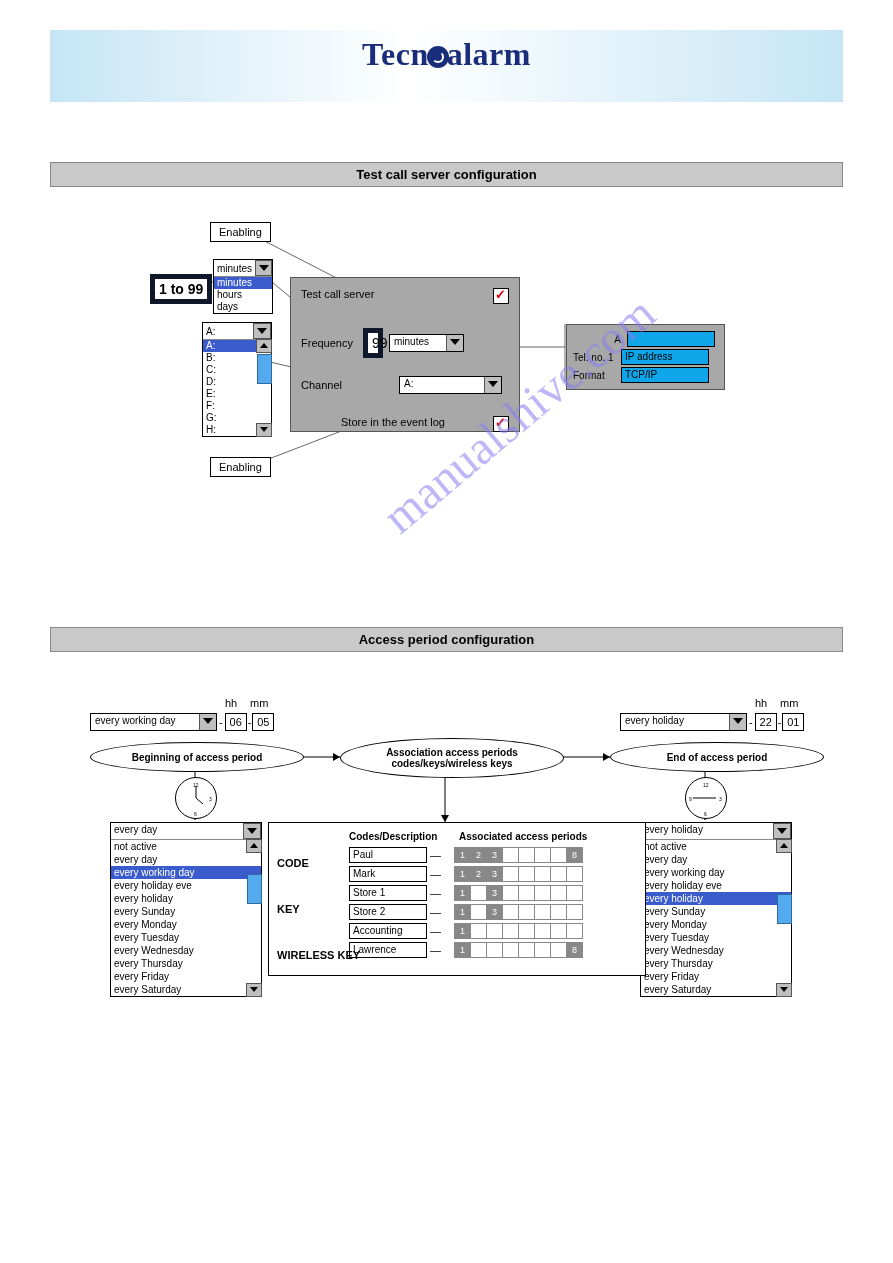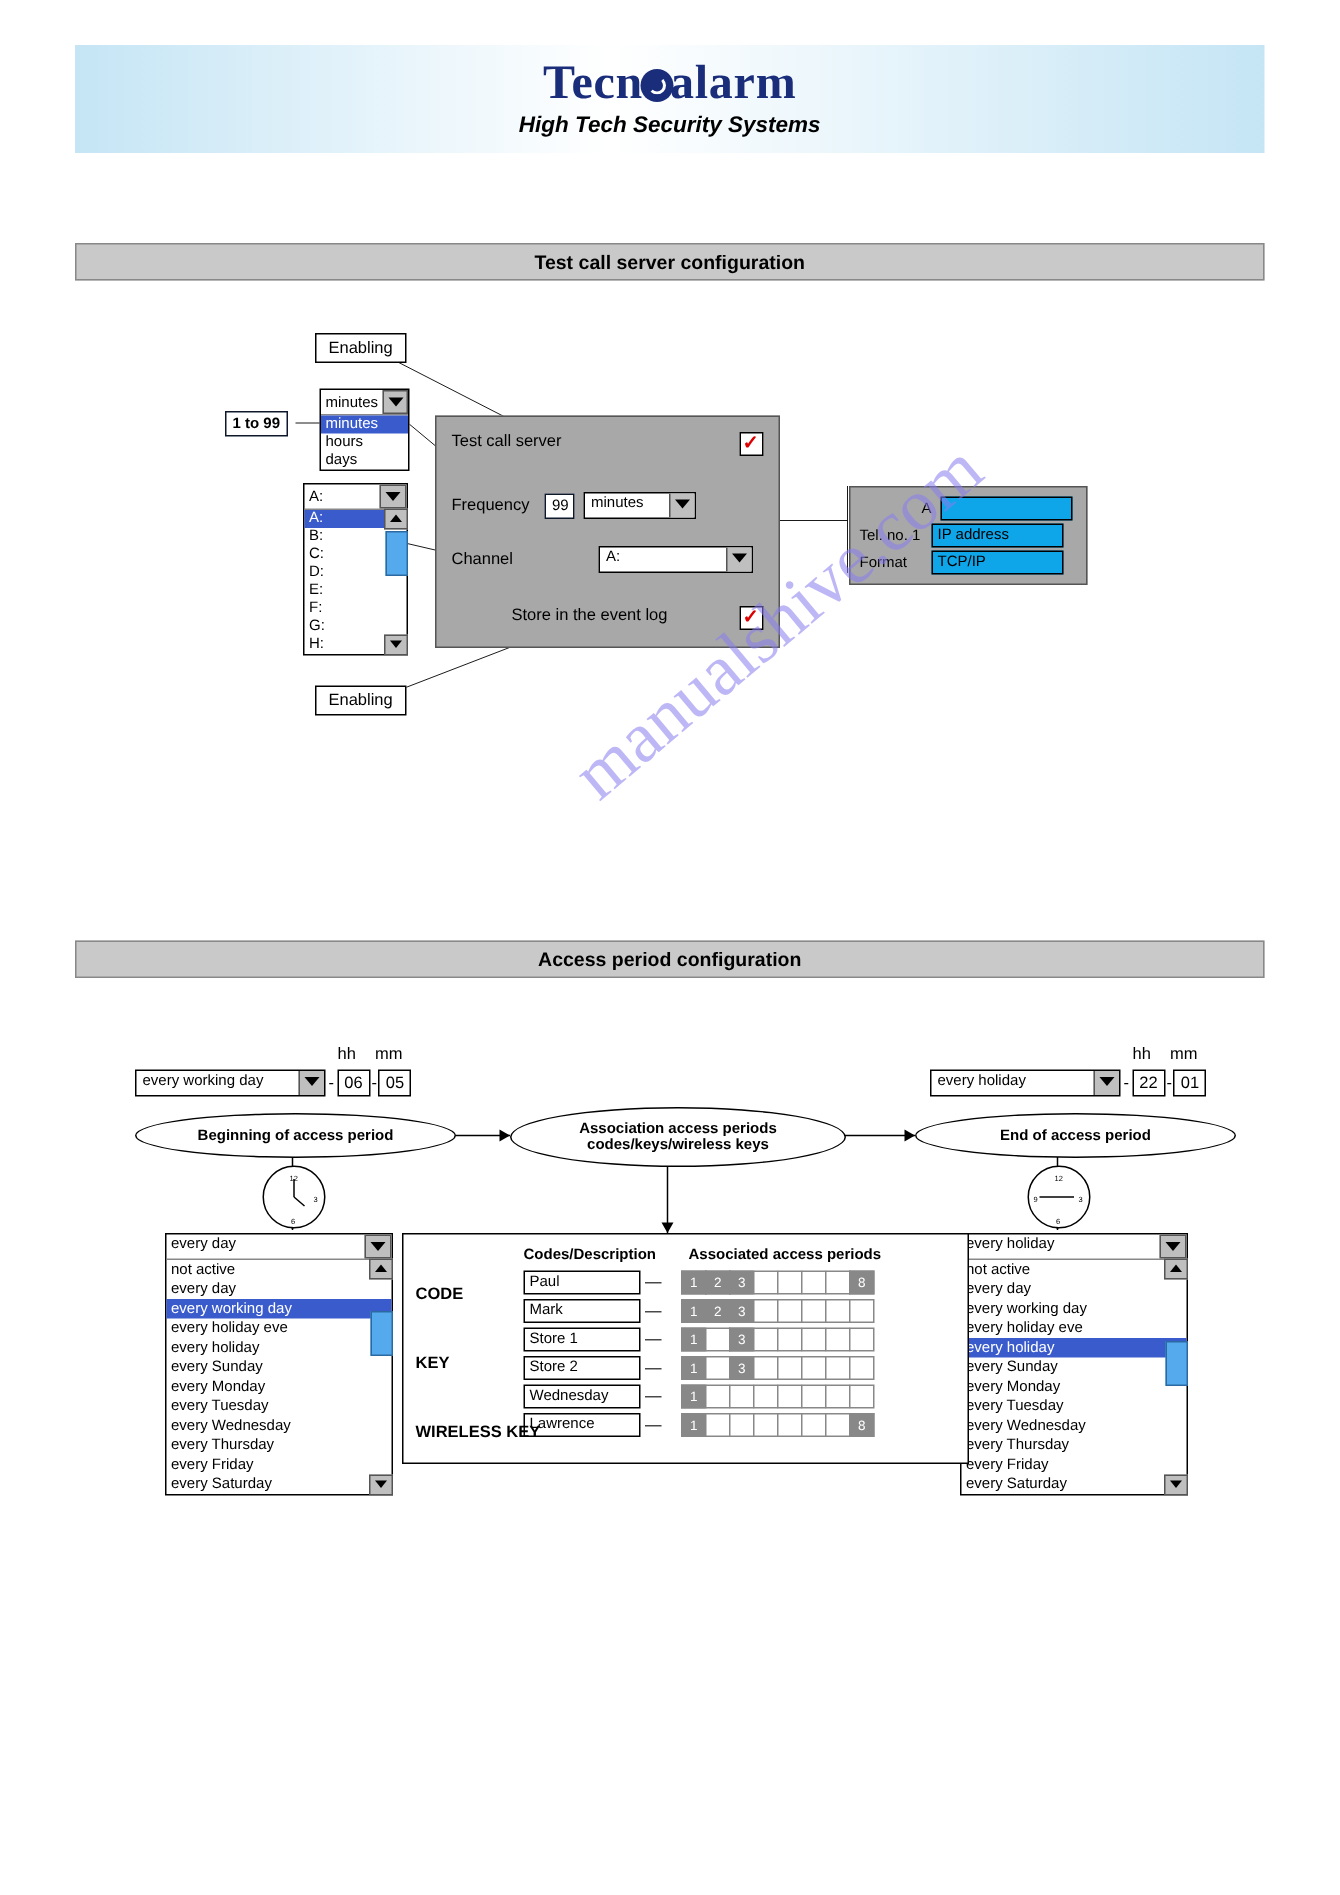--- a/index.html
+++ b/index.html
@@ -79,24 +79,24 @@
     padding: 3px 8px;
     font-size: 11px;
   }
   .panel {
     position: absolute;
     background: #a8a8a8;
     border: 1px solid #555;
   }
   .tinybox {
     position: absolute;
-    border: 1px solid #0f172a;
+    border: 5px solid #0f172a;
     background: #fff;
     padding: 2px 4px;
-    font-size: 10px;
+    font-size: 14px;
   }
   .dropdown-caret {
     display: inline-block;
     width: 16px;
     height: 14px;
     background: #bfbfbf;
     border: 1px solid #555;
     vertical-align: middle;
     position: relative;
   }
@@ -220,21 +220,20 @@
     transform: rotate(-40deg); opacity:0.55; pointer-events:none; font-family: Georgia,serif;
     z-index:50;
   }
 </style>
 </head>
 <body>
 
 <div class="header-bar">
   <div class="logo-wrap">
     <span class="logo">Tecn</span><span class="logo-globe"></span><span class="logo">alarm</span>
-    <div class="tagline">High Tech Security Systems</div>
   </div>
 </div>
 
 <div class="section-title">Test call server configuration</div>
 <div class="content">
   <div class="d1">
     <svg class="connect" width="800" height="310">
       <line x1="197" y1="45" x2="310" y2="103" stroke="#000" stroke-width="0.6"></line>
       <line x1="147" y1="95" x2="165" y2="95" stroke="#000" stroke-width="0.6"></line>
       <line x1="222" y1="95" x2="300" y2="160" stroke="#000" stroke-width="0.6"></line>
@@ -509,21 +508,21 @@
               <span class="cell"></span>
               <span class="cell on">3</span>
               <span class="cell"></span>
               <span class="cell"></span>
               <span class="cell"></span>
               <span class="cell"></span>
               <span class="cell"></span>
             </span>
           </div>
           <div class="row-entry">
-            <span class="nm">Wednesday</span>
+            <span class="nm">Accounting</span>
             <span style="margin: 0px 3px;">—</span>
             <span class="cells">
               <span class="cell on">1</span>
               <span class="cell"></span>
               <span class="cell"></span>
               <span class="cell"></span>
               <span class="cell"></span>
               <span class="cell"></span>
               <span class="cell"></span>
               <span class="cell"></span>

